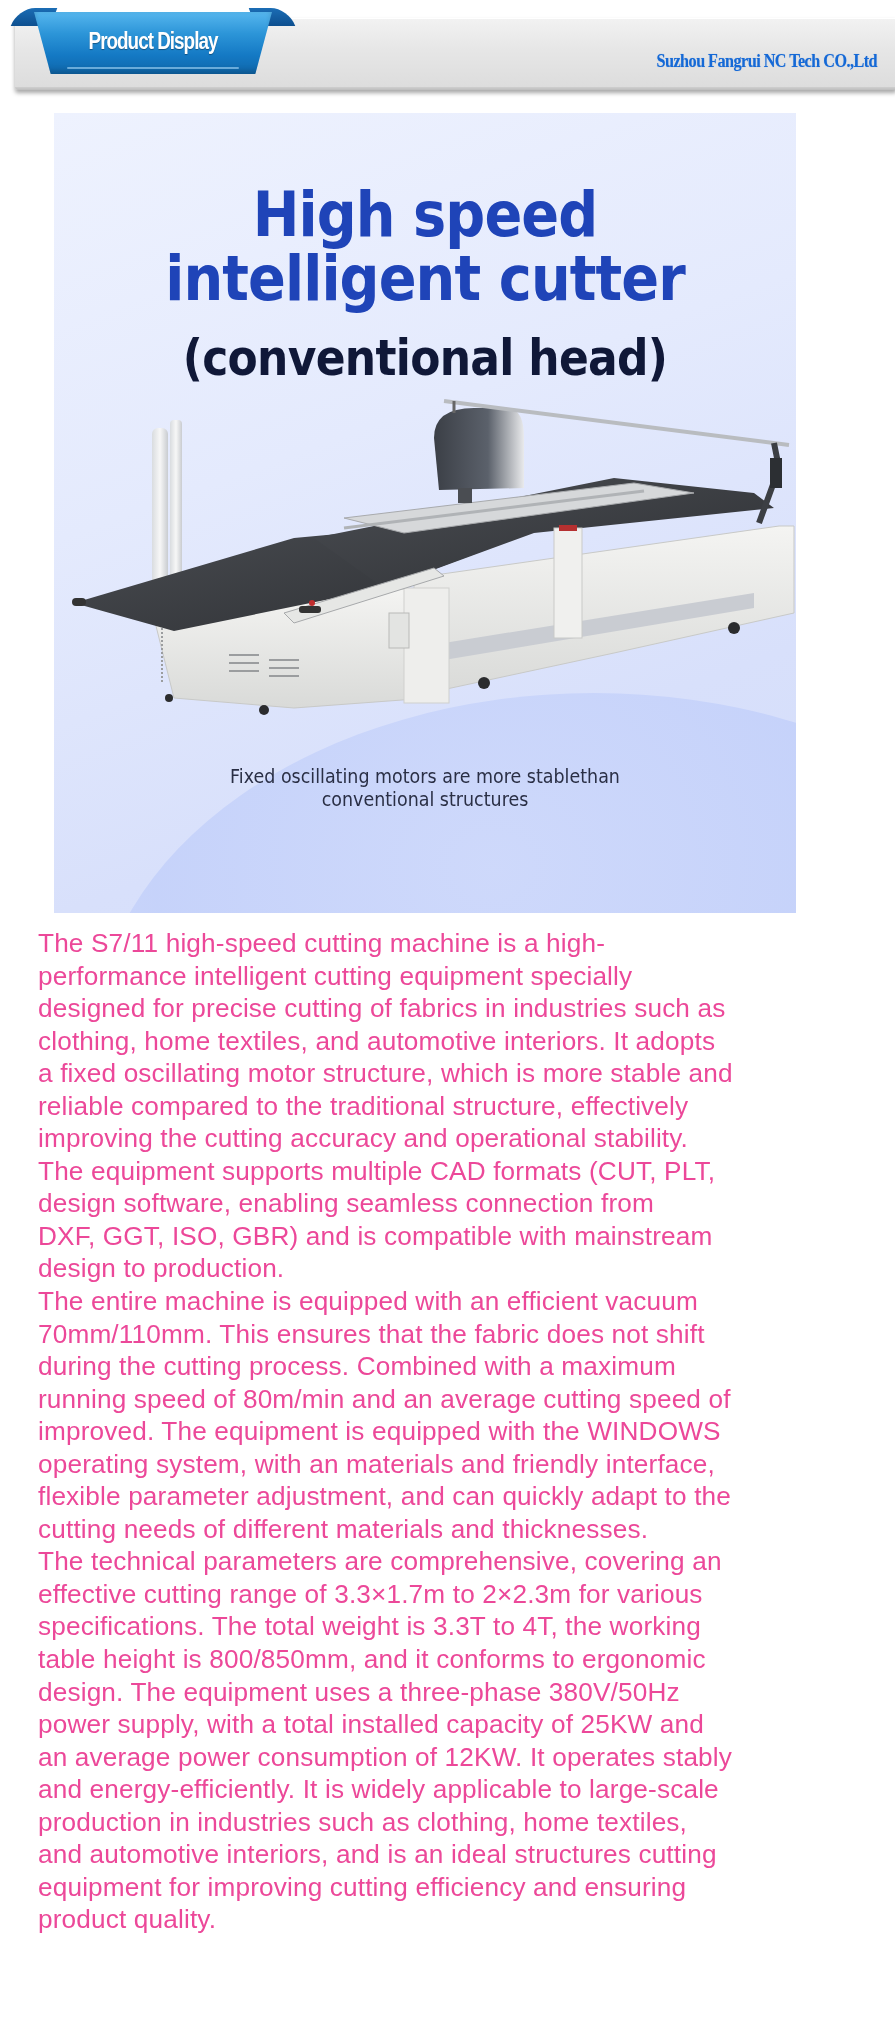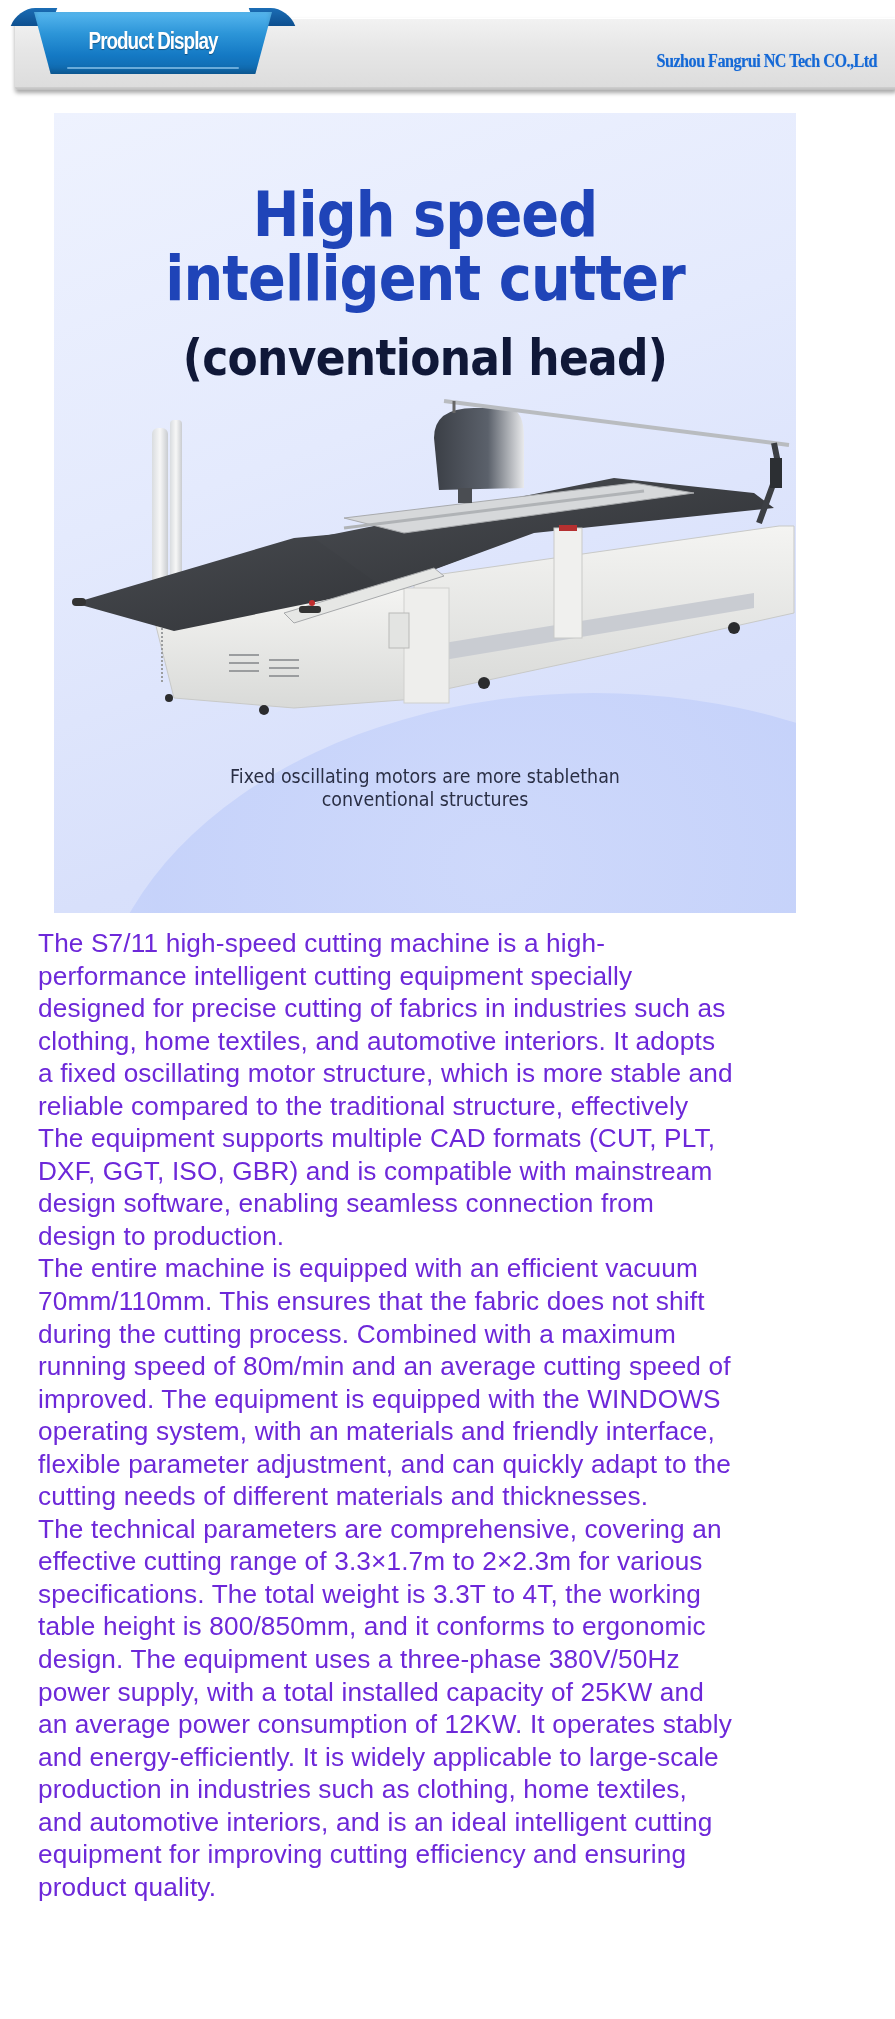--- a/index.html
+++ b/index.html
@@ -78,21 +78,21 @@
   .hero-caption {
     position: absolute; left: 0; right: 0; top: 652px; text-align: center;
     color: #2a2f45; font-size: 19px; line-height: 23px;
     font-family: "DejaVu Sans", sans-serif; transform: scaleX(0.92);
   }
   .machine { position: absolute; left: 0; top: 285px; width: 786px; height: 345px; }
 
   
   .desc {
     position: absolute; left: 38px; top: 927px; width: 845px;
-    color: #6d28d9; font-size: 26.2px; line-height: 32.55px;
+    color: #ec4899; font-size: 26.2px; line-height: 32.55px;
     font-family: "Liberation Sans", sans-serif; letter-spacing: 0.15px;
   }
   .desc .line { display: block; white-space: nowrap; }
 </style>
 </head>
 <body>
 
 <div class="header">
   <span class="company">Suzhou Fangrui NC Tech CO.,Ltd</span>
 </div>
@@ -189,37 +189,38 @@
   </div>
 </div>
 
 <div class="desc" id="desc">
     <span class="line">The S7/11 high-speed cutting machine is a high-</span>
     <span class="line">performance intelligent cutting equipment specially</span>
     <span class="line">designed for precise cutting of fabrics in industries such as</span>
     <span class="line">clothing, home textiles, and automotive interiors. It adopts</span>
     <span class="line">a fixed oscillating motor structure, which is more stable and</span>
     <span class="line">reliable compared to the traditional structure, effectively</span>
+    <span class="line">improving the cutting accuracy and operational stability.</span>
     <span class="line">The equipment supports multiple CAD formats (CUT, PLT,</span>
+    <span class="line">design software, enabling seamless connection from</span>
     <span class="line">DXF, GGT, ISO, GBR) and is compatible with mainstream</span>
-    <span class="line">design software, enabling seamless connection from</span>
     <span class="line">design to production.</span>
     <span class="line">The entire machine is equipped with an efficient vacuum</span>
     <span class="line">70mm/110mm. This ensures that the fabric does not shift</span>
     <span class="line">during the cutting process. Combined with a maximum</span>
     <span class="line">running speed of 80m/min and an average cutting speed of</span>
     <span class="line">improved. The equipment is equipped with the WINDOWS</span>
     <span class="line">operating system, with an materials and friendly interface,</span>
     <span class="line">flexible parameter adjustment, and can quickly adapt to the</span>
     <span class="line">cutting needs of different materials and thicknesses.</span>
     <span class="line">The technical parameters are comprehensive, covering an</span>
     <span class="line">effective cutting range of 3.3×1.7m to 2×2.3m for various</span>
     <span class="line">specifications. The total weight is 3.3T to 4T, the working</span>
     <span class="line">table height is 800/850mm, and it conforms to ergonomic</span>
     <span class="line">design. The equipment uses a three-phase 380V/50Hz</span>
     <span class="line">power supply, with a total installed capacity of 25KW and</span>
     <span class="line">an average power consumption of 12KW. It operates stably</span>
     <span class="line">and energy-efficiently. It is widely applicable to large-scale</span>
     <span class="line">production in industries such as clothing, home textiles,</span>
-    <span class="line">and automotive interiors, and is an ideal intelligent cutting</span>
+    <span class="line">and automotive interiors, and is an ideal structures cutting</span>
     <span class="line">equipment for improving cutting efficiency and ensuring</span>
     <span class="line">product quality.</span>
   </div>
 
 </body></html>

